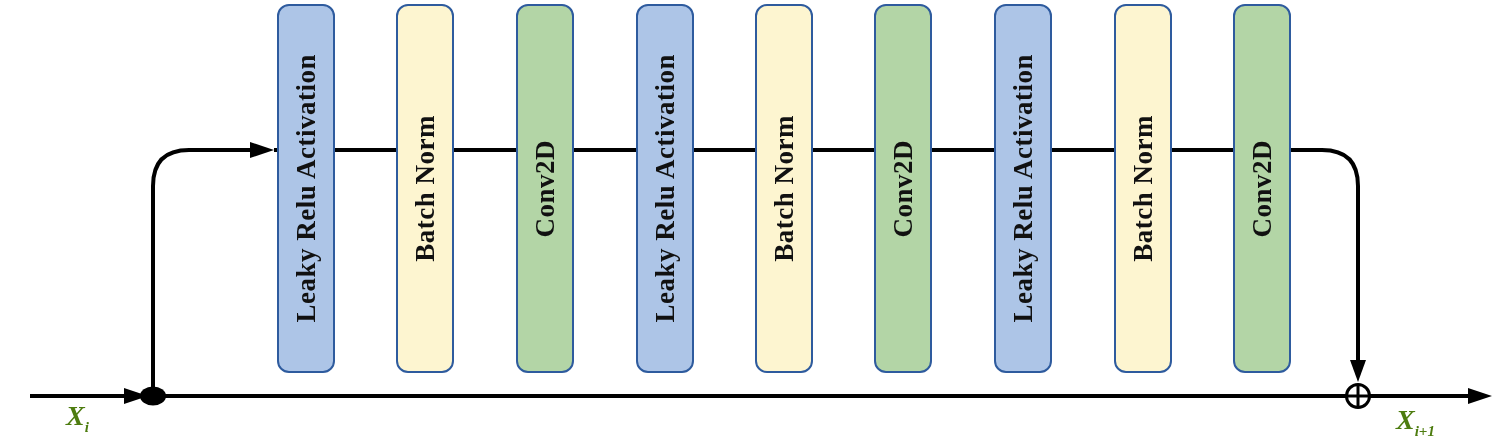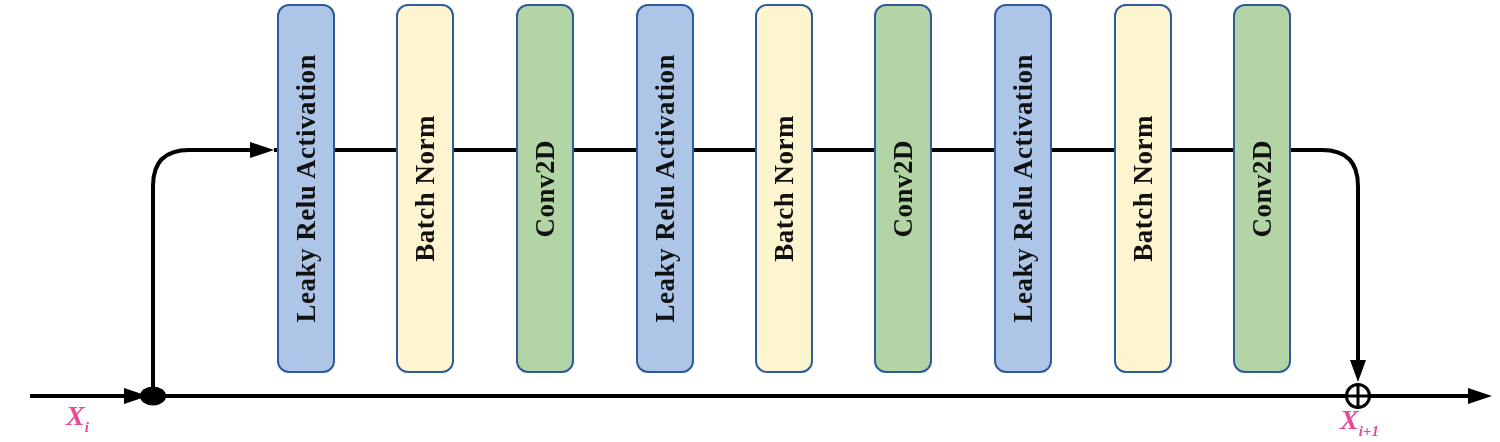--- a/index.html
+++ b/index.html
@@ -37,30 +37,30 @@
     color: #111111;
     white-space: nowrap;
     letter-spacing: 0.5px;
   }
   .io-label {
     position: absolute;
     z-index: 2;
     font-style: italic;
     font-weight: bold;
     font-size: 28px;
-    color: #ec4899;
+    color: #4d7c0f;
     line-height: 1;
   }
   .io-label sub {
     font-size: 15px;
     font-style: italic;
     line-height: 1;
   }
   .input-label  { left: 66px;  top: 402px; }
-  .output-label { left: 1340px; top: 406px; }
+  .output-label { left: 1396px; top: 406px; }
 </style>
 </head>
 <body>
 
 <div class="canvas">
 
   <svg class="wires" width="1500" height="442" viewBox="0 0 1500 442">
 
     <g fill="none" stroke="#000000" stroke-width="4">
 

